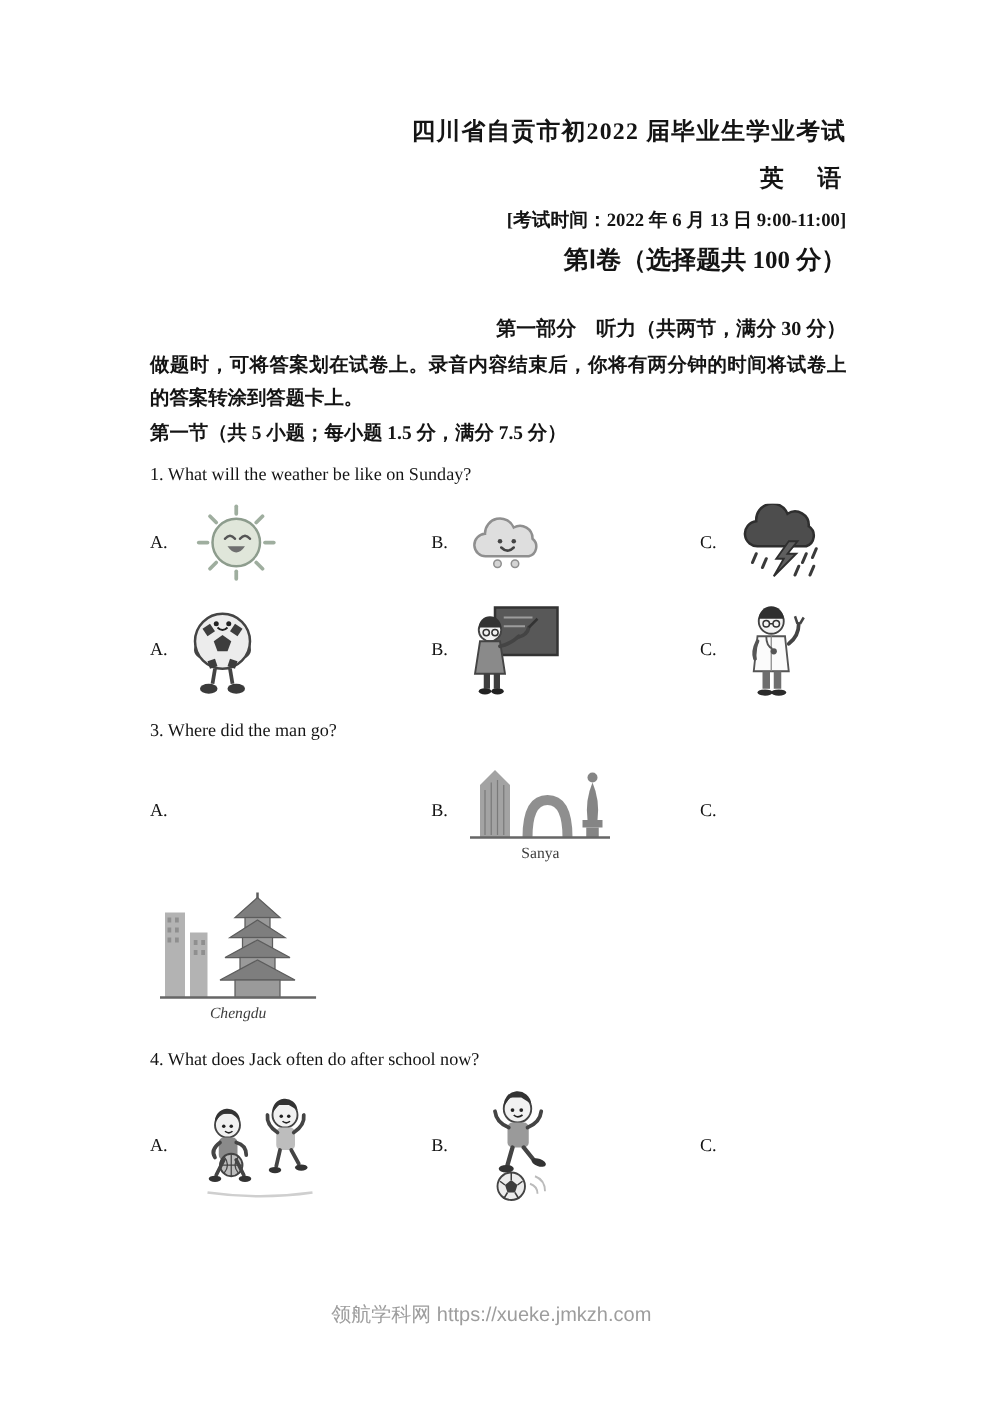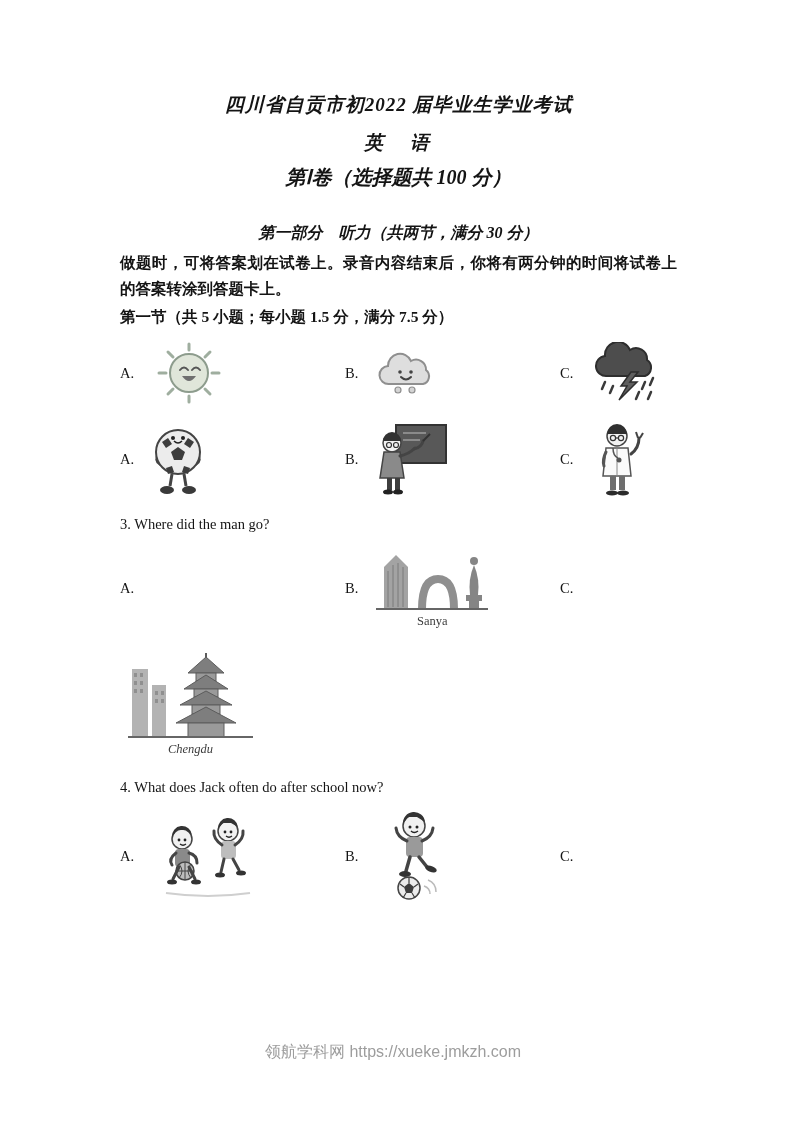--- a/index.html
+++ b/index.html
@@ -3,21 +3,21 @@
 <meta charset="utf-8">
 <style>
   * { margin:0; padding:0; box-sizing:border-box; }
   html,body { background:#ffffff; }
   .page {
     width:793px; height:1122px; margin:0 auto; position:relative;
     background:#ffffff; color:#141414; overflow:hidden;
     padding:92px 116px 0 120px;
     font-family:"Liberation Serif", serif;
   }
-  .center { text-align:center;font-style:italic; }
+  .center { text-align:right; }
   .doc-title { font-size:19px; font-weight:700; letter-spacing:1px; }
   .doc-subject { font-size:19px; font-weight:700; margin-top:12px; letter-spacing:4px; }
   .doc-time { font-size:15px; font-weight:700; margin-top:11px; }
   .doc-volume { font-size:20px; font-weight:700; margin-top:8px; }
   .part-title { font-size:16px; font-weight:700; margin-top:32px; }
   .note { font-size:15.5px; font-weight:700; line-height:1.68; margin-top:6px; text-align:justify; }
   .section-title { font-size:15.5px; font-weight:700; line-height:1.68; margin-top:2px; }
   .section-note { font-size:15.5px; font-weight:700; line-height:1.68; text-align:justify; }
   .question { margin-top:10px; }
   .q-text { font-size:14.5px; line-height:1.45; }
@@ -36,27 +36,29 @@
   }
   svg { display:block; }
 </style>
 </head>
 <body>
 
 <div class="page">
 
   <div class="doc-title center">四川省自贡市初2022 届毕业生学业考试</div>
   <div class="doc-subject center">英　语</div>
+  <div class="doc-time center">[考试时间：2022 年 6 月 13 日 9:00-11:00]</div>
   <div class="doc-volume center">第Ⅰ卷（选择题共 100 分）</div>
 
   <div class="part-title center">第一部分　听力（共两节，满分 30 分）</div>
   <p class="note">做题时，可将答案划在试卷上。录音内容结束后，你将有两分钟的时间将试卷上的答案转涂到答题卡上。</p>
   <div class="section-title">第一节（共 5 小题；每小题 1.5 分，满分 7.5 分）</div>
 
   <section class="question">
+    <p class="q-text">1. What will the weather be like on Sunday?</p>
     <div class="options-row">
       <div class="opt col-a">
         <span class="opt-label">A.</span>
         <svg width="74" height="62" viewBox="0 0 74 62">
           <g stroke="#9fae9f" stroke-width="3" stroke-linecap="round">
             <line x1="37" y1="8" x2="37" y2="2"></line>
               <line x1="37" y1="54" x2="37" y2="60"></line>
             <line x1="14" y1="31" x2="7" y2="31"></line>
               <line x1="60" y1="31" x2="67" y2="31"></line>
             <line x1="21" y1="15" x2="16" y2="10"></line>

